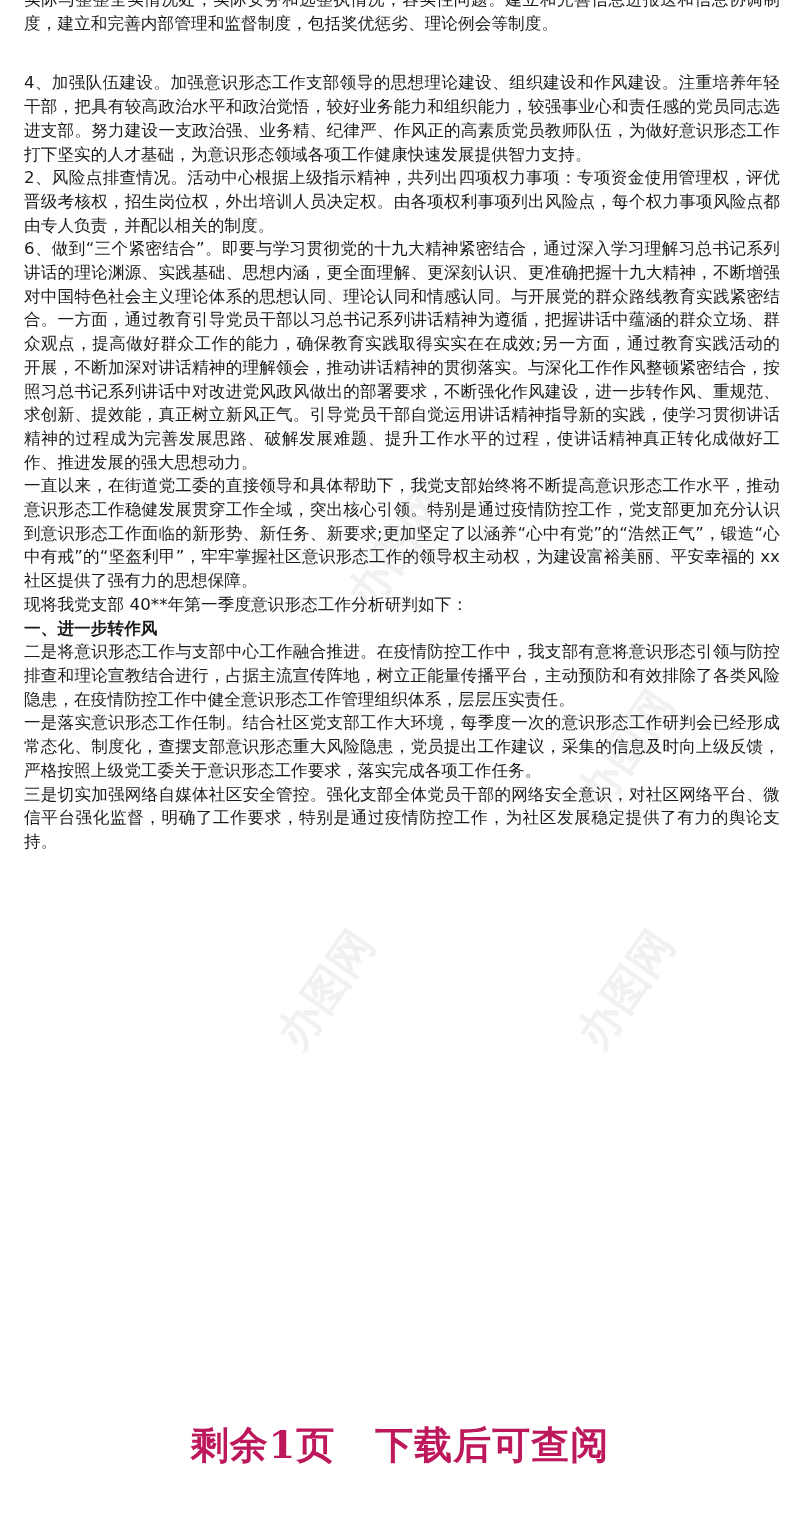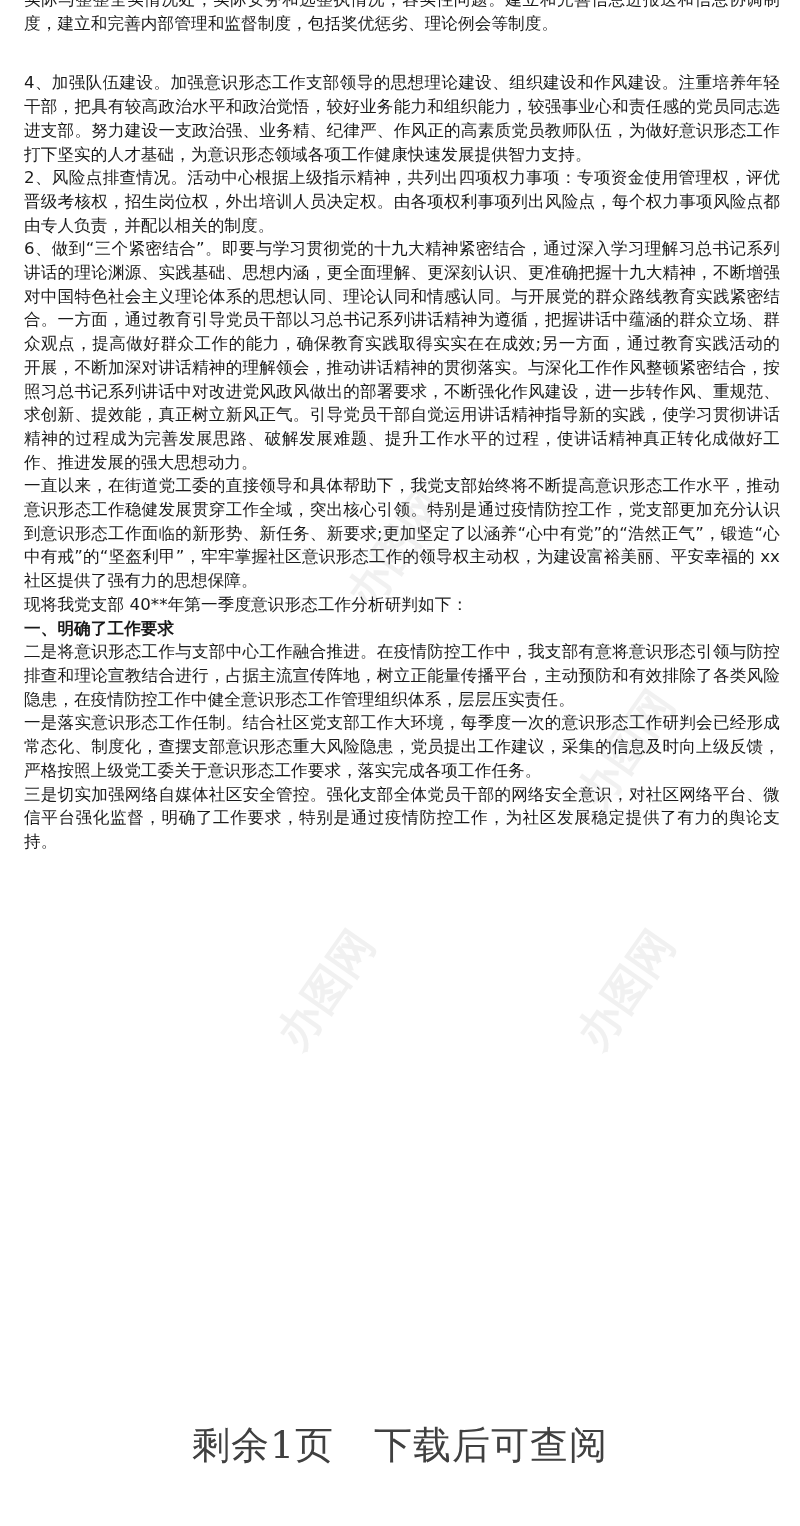--- a/index.html
+++ b/index.html
@@ -46,22 +46,22 @@
     white-space: nowrap;
     font-family: "DejaVu Sans", sans-serif;
   }
   .footer-banner {
     position: absolute;
     left: 0;
     top: 1420px;
     width: 800px;
     text-align: center;
     font-size: 38px;
-    font-weight: normal;
-    color: #404040;
+    font-weight: bold;
+    color: #be185d;
     font-family: "DejaVu Serif", "Liberation Serif", serif;
     letter-spacing: 1px;
   }
   .footer-banner span {
     display: inline-block;
   }
   .footer-banner .spacer {
     width: 40px;
   }
 </style>
@@ -74,21 +74,21 @@
 <div class="watermark" style="left:560px; top:960px;">办图网</div>
 
 <div class="doc">
   <p>实际与整整全实情况处，实际安务和选整执情况，容实性问题。建立和完善信息进报送和信息协调制度，建立和完善内部管理和监督制度，包括奖优惩劣、理论例会等制度。</p>
   <div class="gap"></div>
   <p>4、加强队伍建设。加强意识形态工作支部领导的思想理论建设、组织建设和作风建设。注重培养年轻干部，把具有较高政治水平和政治觉悟，较好业务能力和组织能力，较强事业心和责任感的党员同志选进支部。努力建设一支政治强、业务精、纪律严、作风正的高素质党员教师队伍，为做好意识形态工作打下坚实的人才基础，为意识形态领域各项工作健康快速发展提供智力支持。</p>
   <p>2、风险点排查情况。活动中心根据上级指示精神，共列出四项权力事项：专项资金使用管理权，评优晋级考核权，招生岗位权，外出培训人员决定权。由各项权利事项列出风险点，每个权力事项风险点都由专人负责，并配以相关的制度。</p>
   <p>6、做到“三个紧密结合”。即要与学习贯彻党的十九大精神紧密结合，通过深入学习理解习总书记系列讲话的理论渊源、实践基础、思想内涵，更全面理解、更深刻认识、更准确把握十九大精神，不断增强对中国特色社会主义理论体系的思想认同、理论认同和情感认同。与开展党的群众路线教育实践紧密结合。一方面，通过教育引导党员干部以习总书记系列讲话精神为遵循，把握讲话中蕴涵的群众立场、群众观点，提高做好群众工作的能力，确保教育实践取得实实在在成效;另一方面，通过教育实践活动的开展，不断加深对讲话精神的理解领会，推动讲话精神的贯彻落实。与深化工作作风整顿紧密结合，按照习总书记系列讲话中对改进党风政风做出的部署要求，不断强化作风建设，进一步转作风、重规范、求创新、提效能，真正树立新风正气。引导党员干部自觉运用讲话精神指导新的实践，使学习贯彻讲话精神的过程成为完善发展思路、破解发展难题、提升工作水平的过程，使讲话精神真正转化成做好工作、推进发展的强大思想动力。</p>
   <p>一直以来，在街道党工委的直接领导和具体帮助下，我党支部始终将不断提高意识形态工作水平，推动意识形态工作稳健发展贯穿工作全域，突出核心引领。特别是通过疫情防控工作，党支部更加充分认识到意识形态工作面临的新形势、新任务、新要求;更加坚定了以涵养“心中有党”的“浩然正气”，锻造“心中有戒”的“坚盔利甲”，牢牢掌握社区意识形态工作的领导权主动权，为建设富裕美丽、平安幸福的 xx 社区提供了强有力的思想保障。</p>
   <p>现将我党支部 40**年第一季度意识形态工作分析研判如下：</p>
-  <p class="heading">一、明确了工作要求</p>
+  <p class="heading">一、进一步转作风</p>
   <p>二是将意识形态工作与支部中心工作融合推进。在疫情防控工作中，我支部有意将意识形态引领与防控排查和理论宣教结合进行，占据主流宣传阵地，树立正能量传播平台，主动预防和有效排除了各类风险隐患，在疫情防控工作中健全意识形态工作管理组织体系，层层压实责任。</p>
   <p>一是落实意识形态工作任制。结合社区党支部工作大环境，每季度一次的意识形态工作研判会已经形成常态化、制度化，查摆支部意识形态重大风险隐患，党员提出工作建议，采集的信息及时向上级反馈，严格按照上级党工委关于意识形态工作要求，落实完成各项工作任务。</p>
   <p>三是切实加强网络自媒体社区安全管控。强化支部全体党员干部的网络安全意识，对社区网络平台、微信平台强化监督，明确了工作要求，特别是通过疫情防控工作，为社区发展稳定提供了有力的舆论支持。</p>
 </div>
 
 <div class="footer-banner">
   <span>剩余1页</span><span class="spacer"></span><span>下载后可查阅</span>
 </div>
 
 </body></html>

